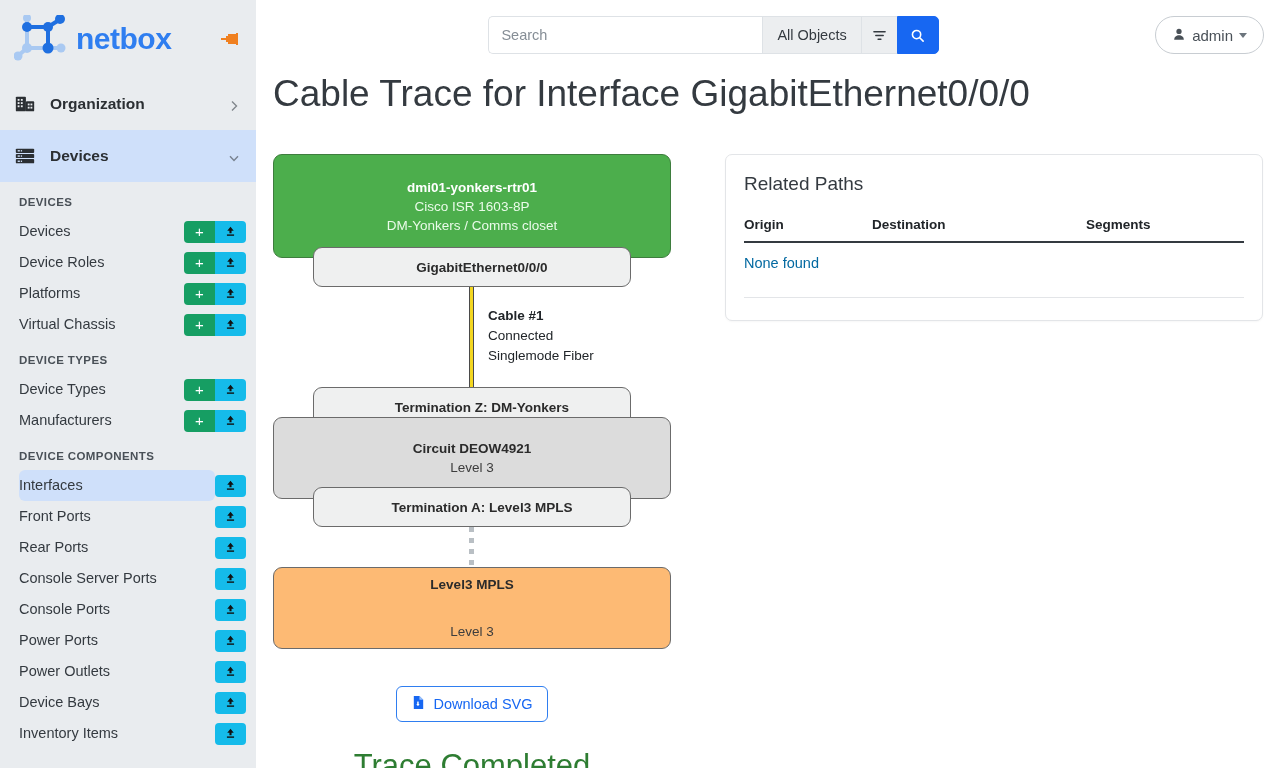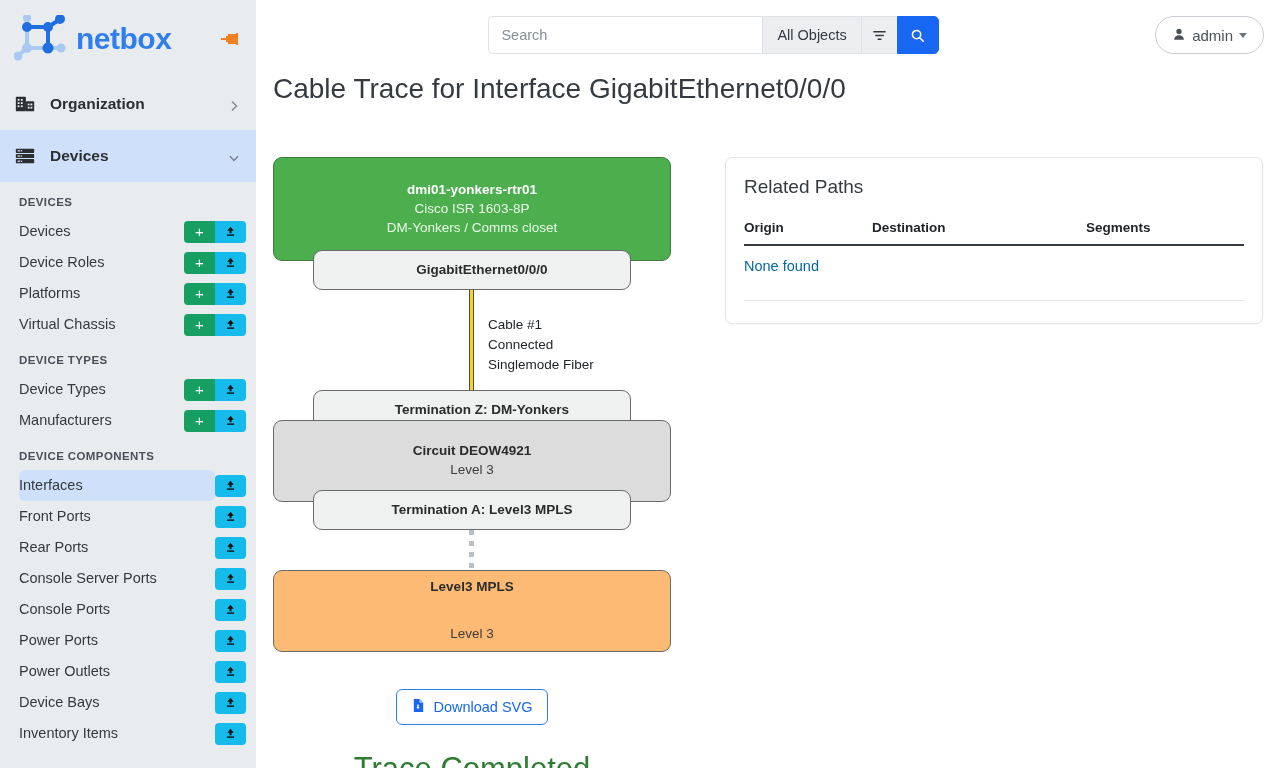--- a/index.html
+++ b/index.html
@@ -117,22 +117,22 @@
   .user-btn {
     display: flex; align-items: center; gap: 6px;
     height: 38px; padding: 0 16px;
     border: 1px solid #c8cdd2; border-radius: 19px;
     background: #fff; cursor: pointer;
     font-size: 15px; color: #495057;
   }
   .caret { width:0;height:0;border-left:4.5px solid transparent;border-right:4.5px solid transparent;border-top:5.5px solid #6c757d; }
 
   .page-title {
-    font-size: 28px; font-weight: 400; color: #343a40;
-    padding: 0 12px 0 17px; margin: 2px 0 17px 0; line-height: 1.2;
+    font-size: 37px; font-weight: 400; color: #343a40;
+    padding: 0 12px 0 17px; margin: 2px 0 4px 0; line-height: 1.2;
   }
 
   .content { display: flex; padding: 34px 17px 0 17px; gap: 0; }
 
   
   .trace-col { width: 430px; flex: 0 0 430px; position: relative; }
   .trace-svgbox { position: relative; width: 398px; height: 520px; margin-left: 0; }
 
   .node {
     position: absolute; left: 0;
@@ -174,21 +174,21 @@
   }
   .dot-line {
     position: absolute; width: 5px;
     background-image: linear-gradient(#b9bfc4 50%, rgba(255,255,255,0) 0%);
     background-size: 5px 11px; background-repeat: repeat-y;
   }
   .cable-label {
     position: absolute; left: 215px;
     font-size: 13.5px; line-height: 20px; color: #212529; text-align: left;
   }
-  .cable-label .cl1 { font-weight: 400; margin-top: 6px; }
+  .cable-label .cl1 { font-weight: 700; }
 
   .dl-btn {
     display: inline-flex; align-items: center; gap: 7px;
     border: 1px solid #2f7ef0; border-radius: 6px;
     color: #1767f2; background: #fff;
     padding: 8px 14px; font-size: 14.5px; cursor: pointer;
     font-family: "Liberation Sans", sans-serif;
   }
   .dl-wrap { width: 398px; text-align: center; margin-top: 12px; }
   .trace-status {

